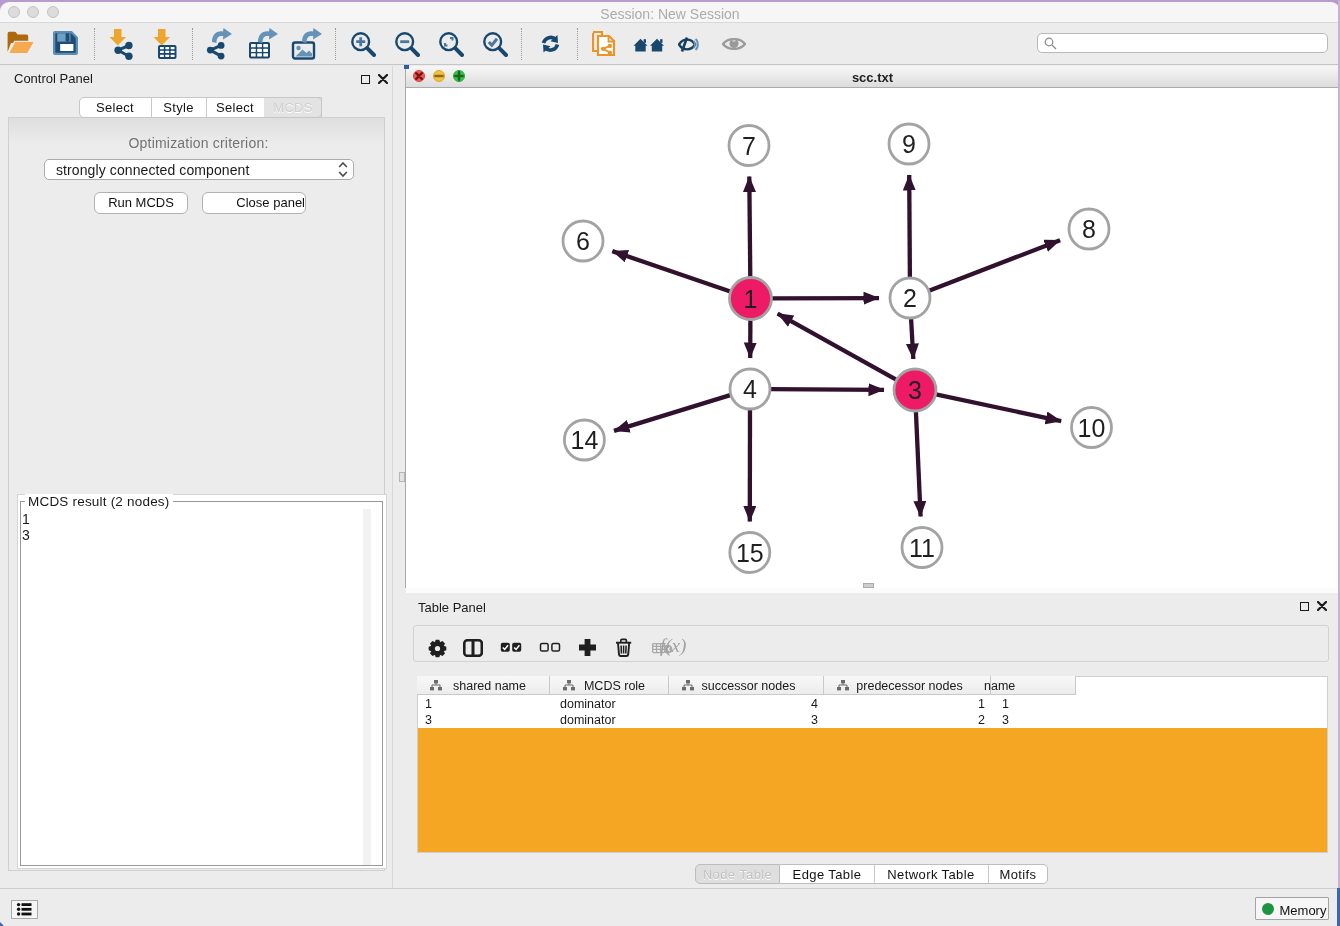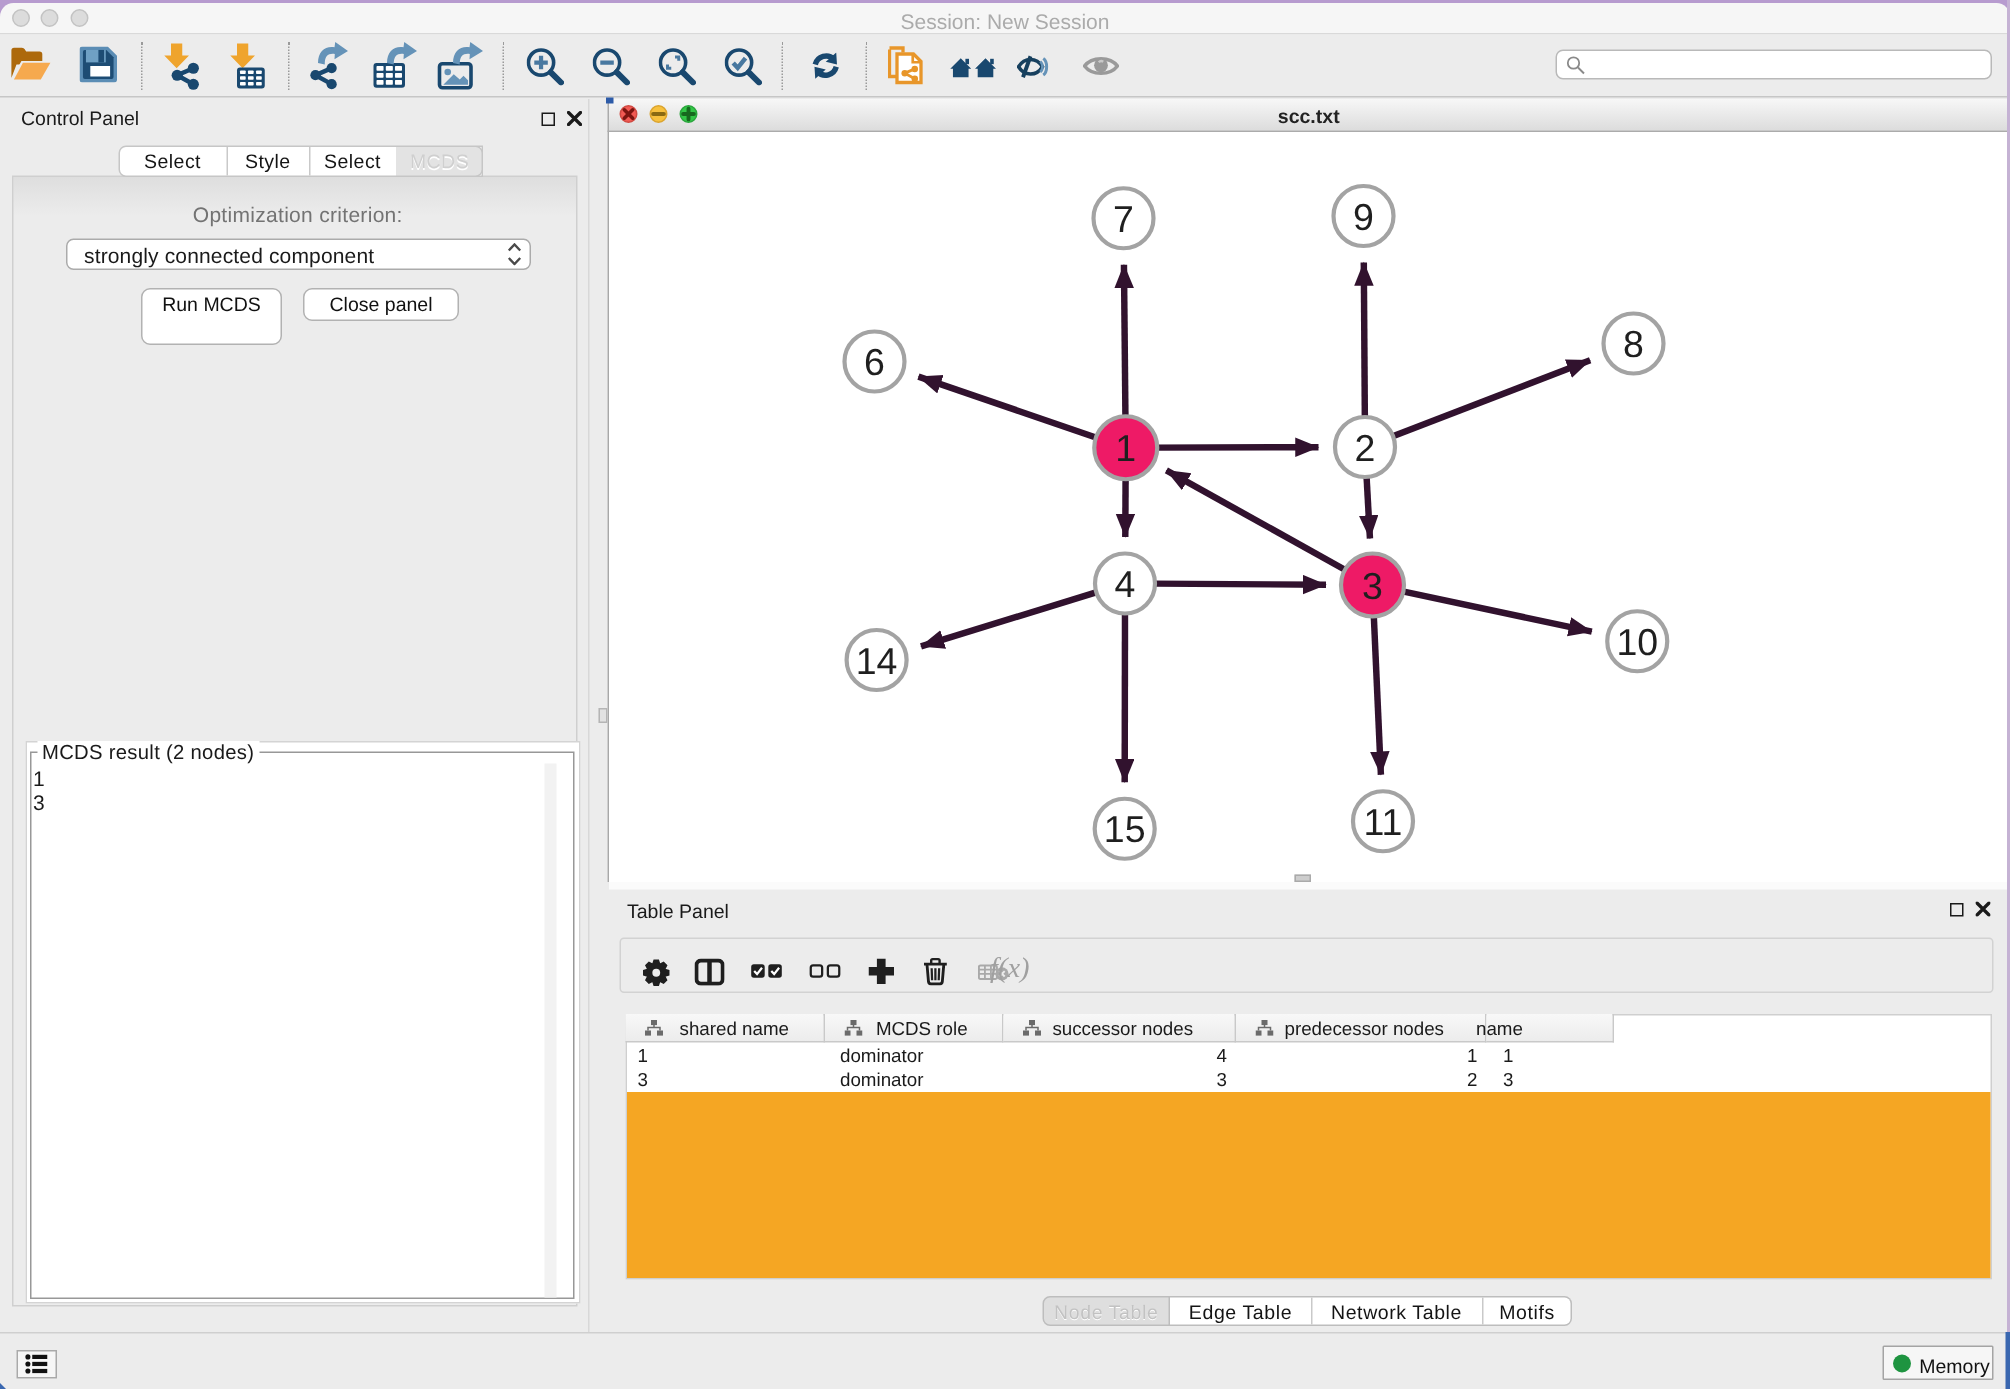--- a/index.html
+++ b/index.html
@@ -165,22 +165,22 @@
 <div class="abs" style="left:151px;top:100px;width:55px;text-align:center;font-size:13px;letter-spacing:0.3px;color:#141414">Style</div>
 <div class="abs" style="left:206px;top:100px;width:58px;text-align:center;font-size:13px;letter-spacing:0.3px;color:#141414">Select</div>
 <div class="abs" style="left:264px;top:100px;width:58px;text-align:center;font-size:13px;letter-spacing:0.3px;color:#cfcfcf;text-shadow:0 1px 0 #fff">MCDS</div>
 <div class="abs" style="left:0;top:135px;width:397px;text-align:center;font-size:14px;letter-spacing:0.2px;color:#737373">Optimization criterion:</div>
 <div class="abs" style="left:44px;top:159px;width:310px;height:21px;background:#fff;border:1px solid #ababab;border-radius:5px"></div>
 <div class="abs" style="left:56px;top:162px;font-size:14px;letter-spacing:0.1px;color:#1a1a1a">strongly connected component</div>
 <svg class="abs" style="left:338px;top:162px" width="10" height="15" viewBox="0 0 10 15">
     <path d="M1.2 5 L5 1 L8.8 5" stroke="#4a4a4a" stroke-width="1.6" fill="none"></path>
     <path d="M1.2 10 L5 14 L8.8 10" stroke="#4a4a4a" stroke-width="1.6" fill="none"></path>
   </svg>
-<div class="abs" style="left:94px;top:192px;width:94px;height:38px;background:#fff;border:1px solid #b2b2b2;border-radius:6px;text-align:center;font-size:13px;color:#111;line-height:20px">Run MCDS</div>
-<div class="abs" style="left:202px;top:192px;width:104px;height:22px;background:#fff;border:1px solid #b2b2b2;border-radius:6px;text-align:center;font-size:13px;color:#111;line-height:20px">Close panel</div>
+<div class="abs" style="left:94px;top:192px;width:94px;height:22px;background:#fff;border:1px solid #b2b2b2;border-radius:6px;text-align:center;font-size:13px;color:#111;line-height:20px">Run MCDS</div>
+<div class="abs" style="left:202px;top:192px;width:104px;height:22px;background:#fff;border:1px solid #b2b2b2;border-radius:6px;text-align:right;font-size:13px;color:#111;line-height:20px">Close panel</div>
 <div class="abs" style="left:17px;top:494px;width:370px;height:375px;background:#fff;border:1px solid #d4d4d4"></div>
 <div class="abs" style="left:20px;top:501px;width:363px;height:365px;border:1px solid #989898"></div>
 <div class="abs" style="left:25px;top:494px;background:#fff;padding:0 3px;font-size:13.5px;letter-spacing:0.2px;color:#1a1a1a">MCDS result (2 nodes)</div>
 <div class="abs" style="left:22px;top:511px;font-size:14px;color:#1a1a1a;line-height:16px">1<br>3</div>
 <div class="abs" style="left:363px;top:509px;width:8px;height:356px;background:#f2f2f2"></div>
 <div class="abs" style="left:392px;top:66px;width:1px;height:822px;background:#d8d8d8"></div>
 <div class="abs" style="left:399px;top:472px;width:6px;height:10px;background:#e2e2e2;border:1px solid #b5b5b5"></div>
 <div class="abs" style="left:405px;top:66px;width:935px;height:22px;background:linear-gradient(#f7f7f7,#dcdcdc);border-bottom:1px solid #ababab;border-left:1px solid #ababab"></div>
 <div class="abs" style="left:404px;top:65px;width:4.5px;height:4px;background:#2d5ba8"></div>
 <div class="abs" style="left:413px;top:70px;width:12px;height:12px;border-radius:50%;background:#f15953;border:1px solid #d04a42"></div>

